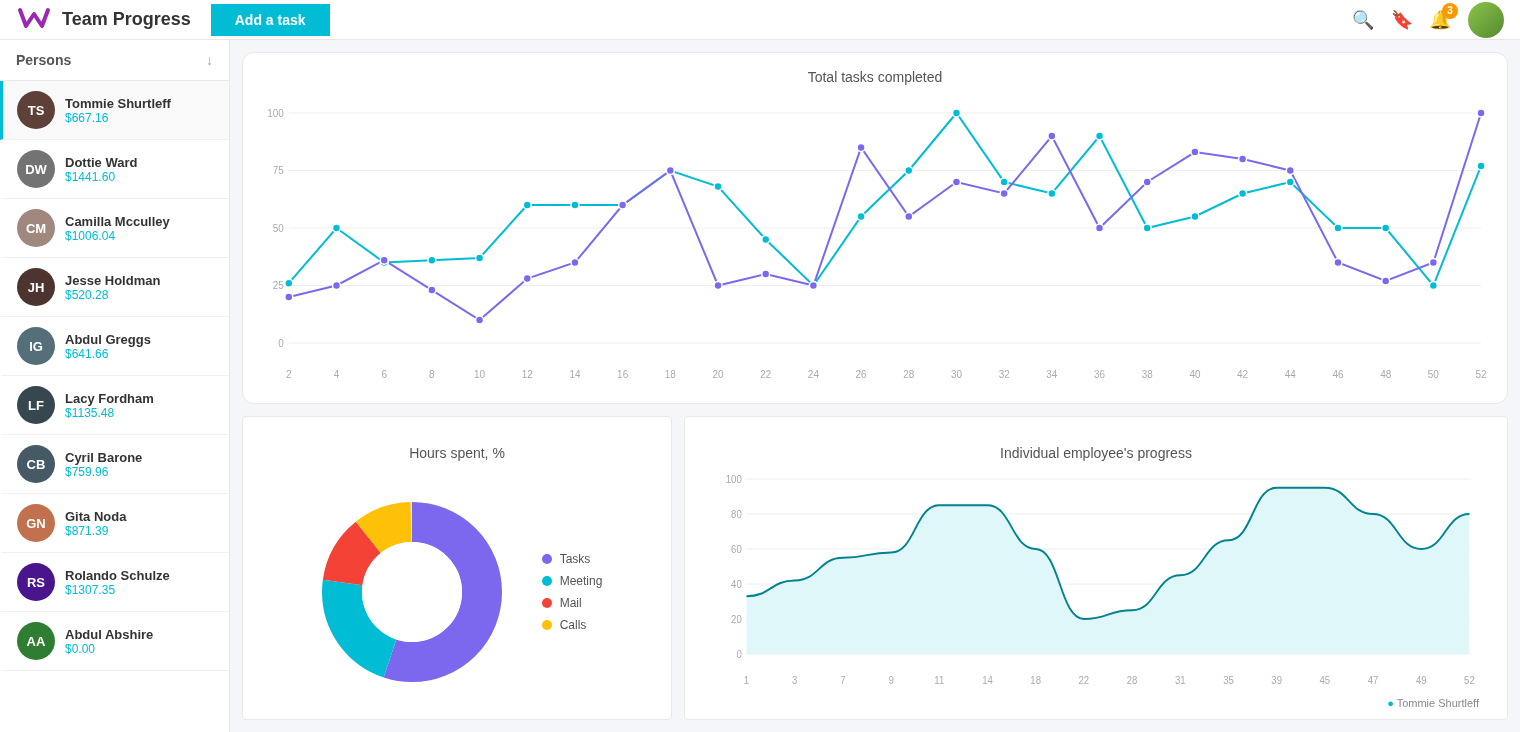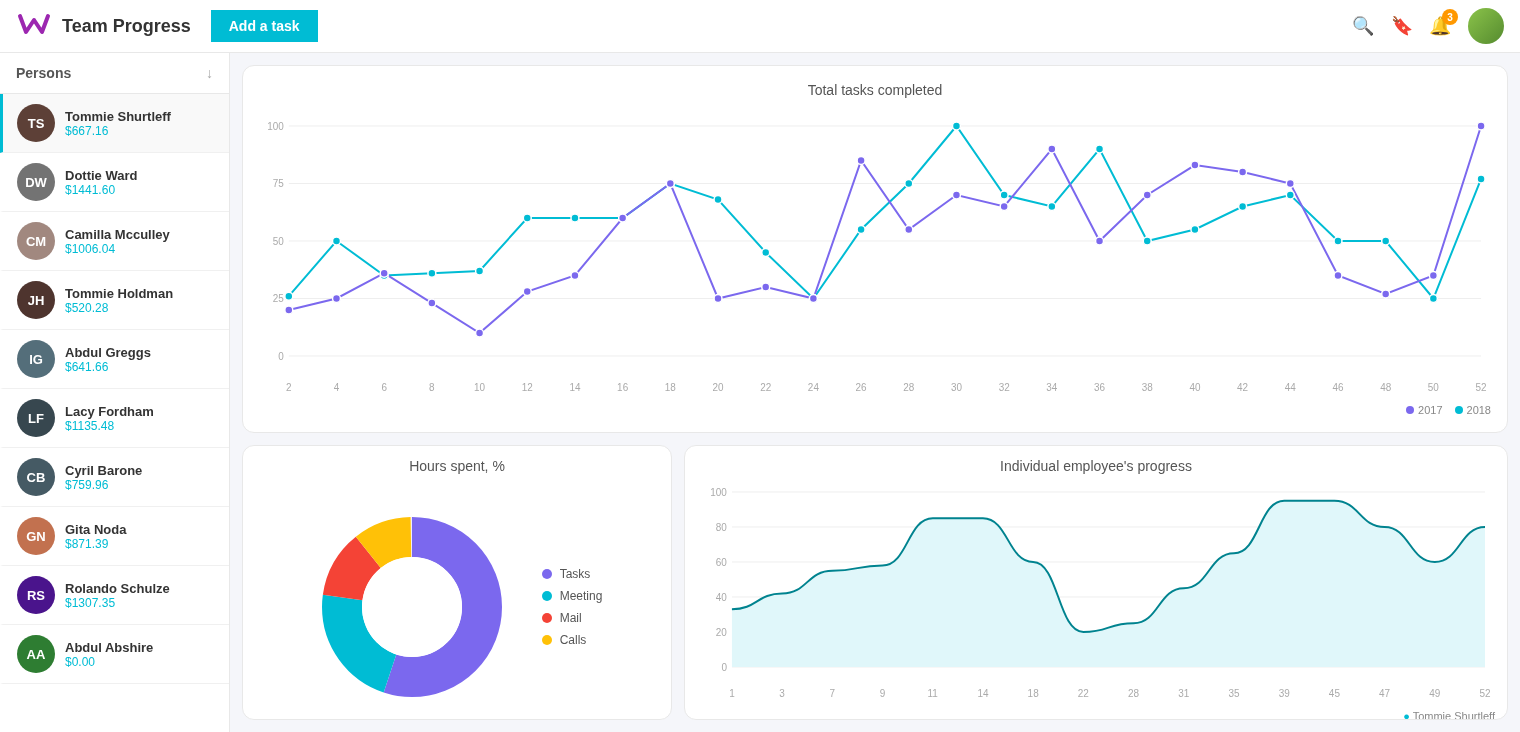--- a/index.html
+++ b/index.html
@@ -1,28 +1,28 @@
 <!DOCTYPE html>
 <html><head>
   <meta charset="utf-8">
   <style>
     * { box-sizing: border-box; margin: 0; padding: 0; }
     body { font-family: 'Segoe UI', Arial, sans-serif; background: #f5f6fa; height: 732px; overflow: hidden; display: flex; flex-direction: column; }
 
     
     .header {
       display: flex; align-items: center; background: #fff;
-      height: 53px; padding: 0 16px; border-bottom: 1px solid #e8e8e8;
+      height: 40px; padding: 0 16px; border-bottom: 1px solid #e8e8e8;
       flex-shrink: 0;
     }
     .logo-icon { width: 36px; height: 36px; margin-right: 10px; }
     .app-title { font-size: 18px; font-weight: 600; color: #333; margin-right: 20px; }
     .add-task-btn {
       background: #00bcd4; color: #fff; border: none; border-radius: 0;
-      padding: 8px 18px; font-size: 14px; font-weight: 600; cursor: pointer;
+      padding: 8px 24px; font-size: 14px; font-weight: 600; cursor: pointer;
     }
     .header-right { margin-left: auto; display: flex; align-items: center; gap: 16px; }
     .header-icon { font-size: 18px; color: #888; cursor: pointer; }
     .notif-wrapper { position: relative; cursor: pointer; }
     .notif-badge {
       position: absolute; top: -6px; right: -6px;
       background: #ff9800; color: #fff; font-size: 10px;
       border-radius: 50%; width: 16px; height: 16px;
       display: flex; align-items: center; justify-content: center; font-weight: bold;
     }
@@ -64,21 +64,21 @@
     
     .content { flex: 1; padding: 12px; display: flex; flex-direction: column; gap: 12px; overflow: hidden; }
 
     .chart-card {
       background: #fff; border-radius: 12px; border: 1px solid #e8e8e8;
       padding: 16px;
     }
     .chart-title { font-size: 14px; color: #555; text-align: center; margin-bottom: 8px; font-weight: 500; }
 
     .bottom-charts { display: flex; gap: 12px; flex: 1; overflow: hidden; }
-    .bottom-card { background: #fff; border-radius: 12px; border: 1px solid #e8e8e8; padding: 12px; flex: 1; overflow: hidden; }
+    .bottom-card { background: #fff; border-radius: 4px; border: 1px solid #e8e8e8; padding: 28px; flex: 1; overflow: hidden; }
 
     
     svg text { font-family: 'Segoe UI', Arial, sans-serif; }
 
     
     .donut-section { display: flex; align-items: center; justify-content: center; gap: 30px; height: 100%; }
     .legend { display: flex; flex-direction: column; gap: 8px; }
     .legend-item { display: flex; align-items: center; gap: 8px; font-size: 12px; color: #555; }
     .legend-dot { width: 10px; height: 10px; border-radius: 50%; }
 
@@ -133,21 +133,21 @@
         <div class="person-item">
     <div class="person-avatar-circle" style="background:#a1887f;">CM</div>
     <div class="person-info">
       <span class="person-name">Camilla Mcculley</span>
       <span class="person-amount">$1006.04</span>
     </div>
   </div>
         <div class="person-item">
     <div class="person-avatar-circle" style="background:#4e342e;">JH</div>
     <div class="person-info">
-      <span class="person-name">Tommie Holdman</span>
+      <span class="person-name">Jesse Holdman</span>
       <span class="person-amount">$520.28</span>
     </div>
   </div>
         <div class="person-item">
     <div class="person-avatar-circle" style="background:#546e7a;">IG</div>
     <div class="person-info">
       <span class="person-name">Abdul Greggs</span>
       <span class="person-amount">$641.66</span>
     </div>
   </div>
@@ -278,30 +278,20 @@
           <circle cx="846.0000000000001" cy="135" r="4" fill="#7b68ee" stroke="white" stroke-width="1.5"></circle>
           <circle cx="894" cy="89" r="4" fill="#7b68ee" stroke="white" stroke-width="1.5"></circle>
           <circle cx="942" cy="59.10000000000002" r="4" fill="#7b68ee" stroke="white" stroke-width="1.5"></circle>
           <circle cx="990" cy="66" r="4" fill="#7b68ee" stroke="white" stroke-width="1.5"></circle>
           <circle cx="1038" cy="77.5" r="4" fill="#7b68ee" stroke="white" stroke-width="1.5"></circle>
           <circle cx="1086" cy="169.5" r="4" fill="#7b68ee" stroke="white" stroke-width="1.5"></circle>
           <circle cx="1134" cy="187.9" r="4" fill="#7b68ee" stroke="white" stroke-width="1.5"></circle>
           <circle cx="1182" cy="169.5" r="4" fill="#7b68ee" stroke="white" stroke-width="1.5"></circle>
           <circle cx="1230" cy="20" r="4" fill="#7b68ee" stroke="white" stroke-width="1.5"></circle>
         </svg>
-      <div class="chart-legend">
-        <div class="legend-line-item">
-          <div class="legend-line-dot" style="background:#7b68ee;"></div>
-          <span>2017</span>
-        </div>
-        <div class="legend-line-item">
-          <div class="legend-line-dot" style="background:#00bcd4;"></div>
-          <span>2018</span>
-        </div>
-      </div>
     </div>
 
     <div class="bottom-charts">
 
       <div class="bottom-card" style="max-width:430px; flex:0 0 430px;">
         <div class="chart-title">Hours spent, %</div>
         <div class="donut-section">
           <svg width="200" height="200" viewBox="0 0 200 200">
             <circle cx="100" cy="100" r="70" fill="none" stroke="#7b68ee" stroke-width="40" stroke-dasharray="242 197" stroke-dashoffset="0" transform="rotate(-90 100 100)"></circle>
             <circle cx="100" cy="100" r="70" fill="none" stroke="#00bcd4" stroke-width="40" stroke-dasharray="97 341" stroke-dashoffset="-242" transform="rotate(-90 100 100)"></circle>

